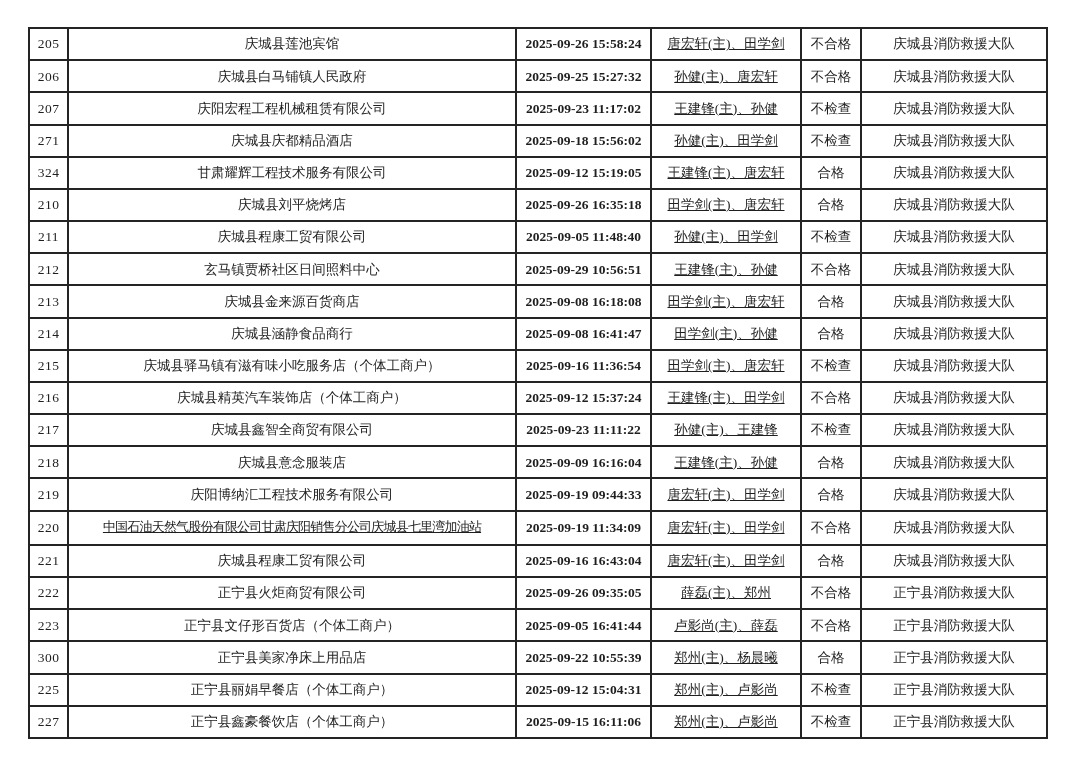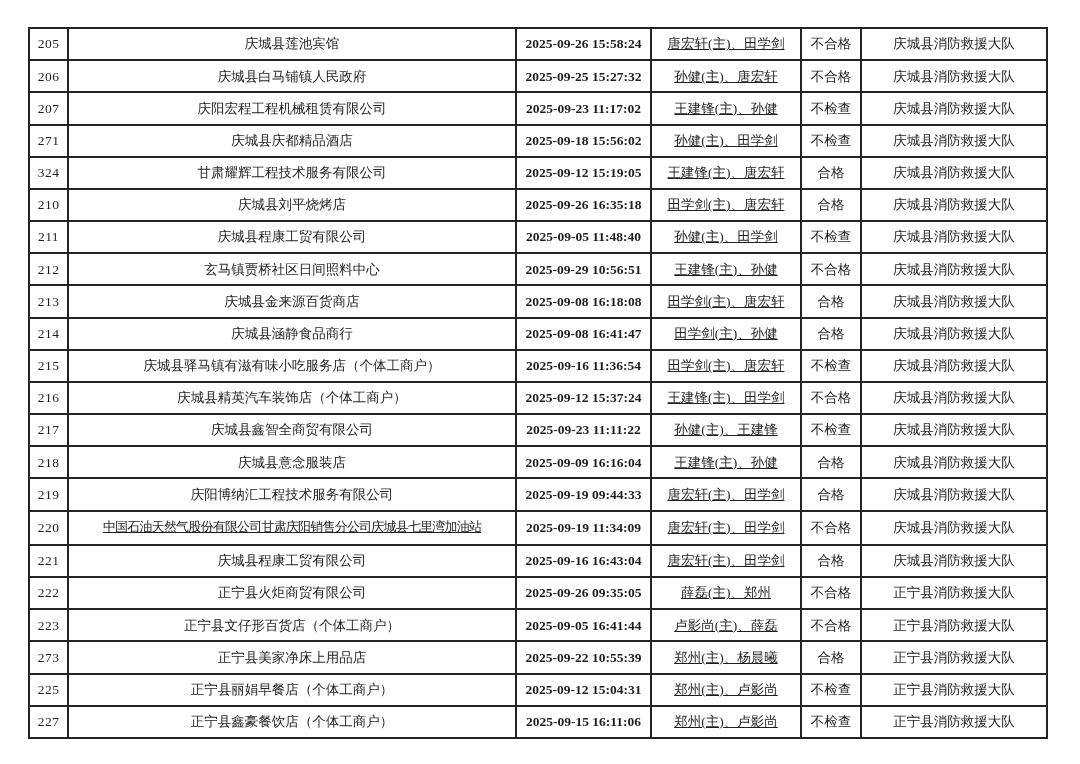--- a/index.html
+++ b/index.html
@@ -207,21 +207,21 @@
   </tr>
         <tr class="data-row">
     <td class="col-seq">223</td>
     <td class="col-name">正宁县文仔形百货店（个体工商户）</td>
     <td class="col-date">2025-09-05 16:41:44</td>
     <td class="col-insp">卢影尚(主)、薛磊</td>
     <td class="col-result">不合格</td>
     <td class="col-brig">正宁县消防救援大队</td>
   </tr>
         <tr class="data-row">
-    <td class="col-seq">273</td>
+    <td class="col-seq">300</td>
     <td class="col-name">正宁县美家净床上用品店</td>
     <td class="col-date">2025-09-22 10:55:39</td>
     <td class="col-insp">郑州(主)、杨晨曦</td>
     <td class="col-result">合格</td>
     <td class="col-brig">正宁县消防救援大队</td>
   </tr>
         <tr class="data-row">
     <td class="col-seq">225</td>
     <td class="col-name">正宁县丽娟早餐店（个体工商户）</td>
     <td class="col-date">2025-09-12 15:04:31</td>

